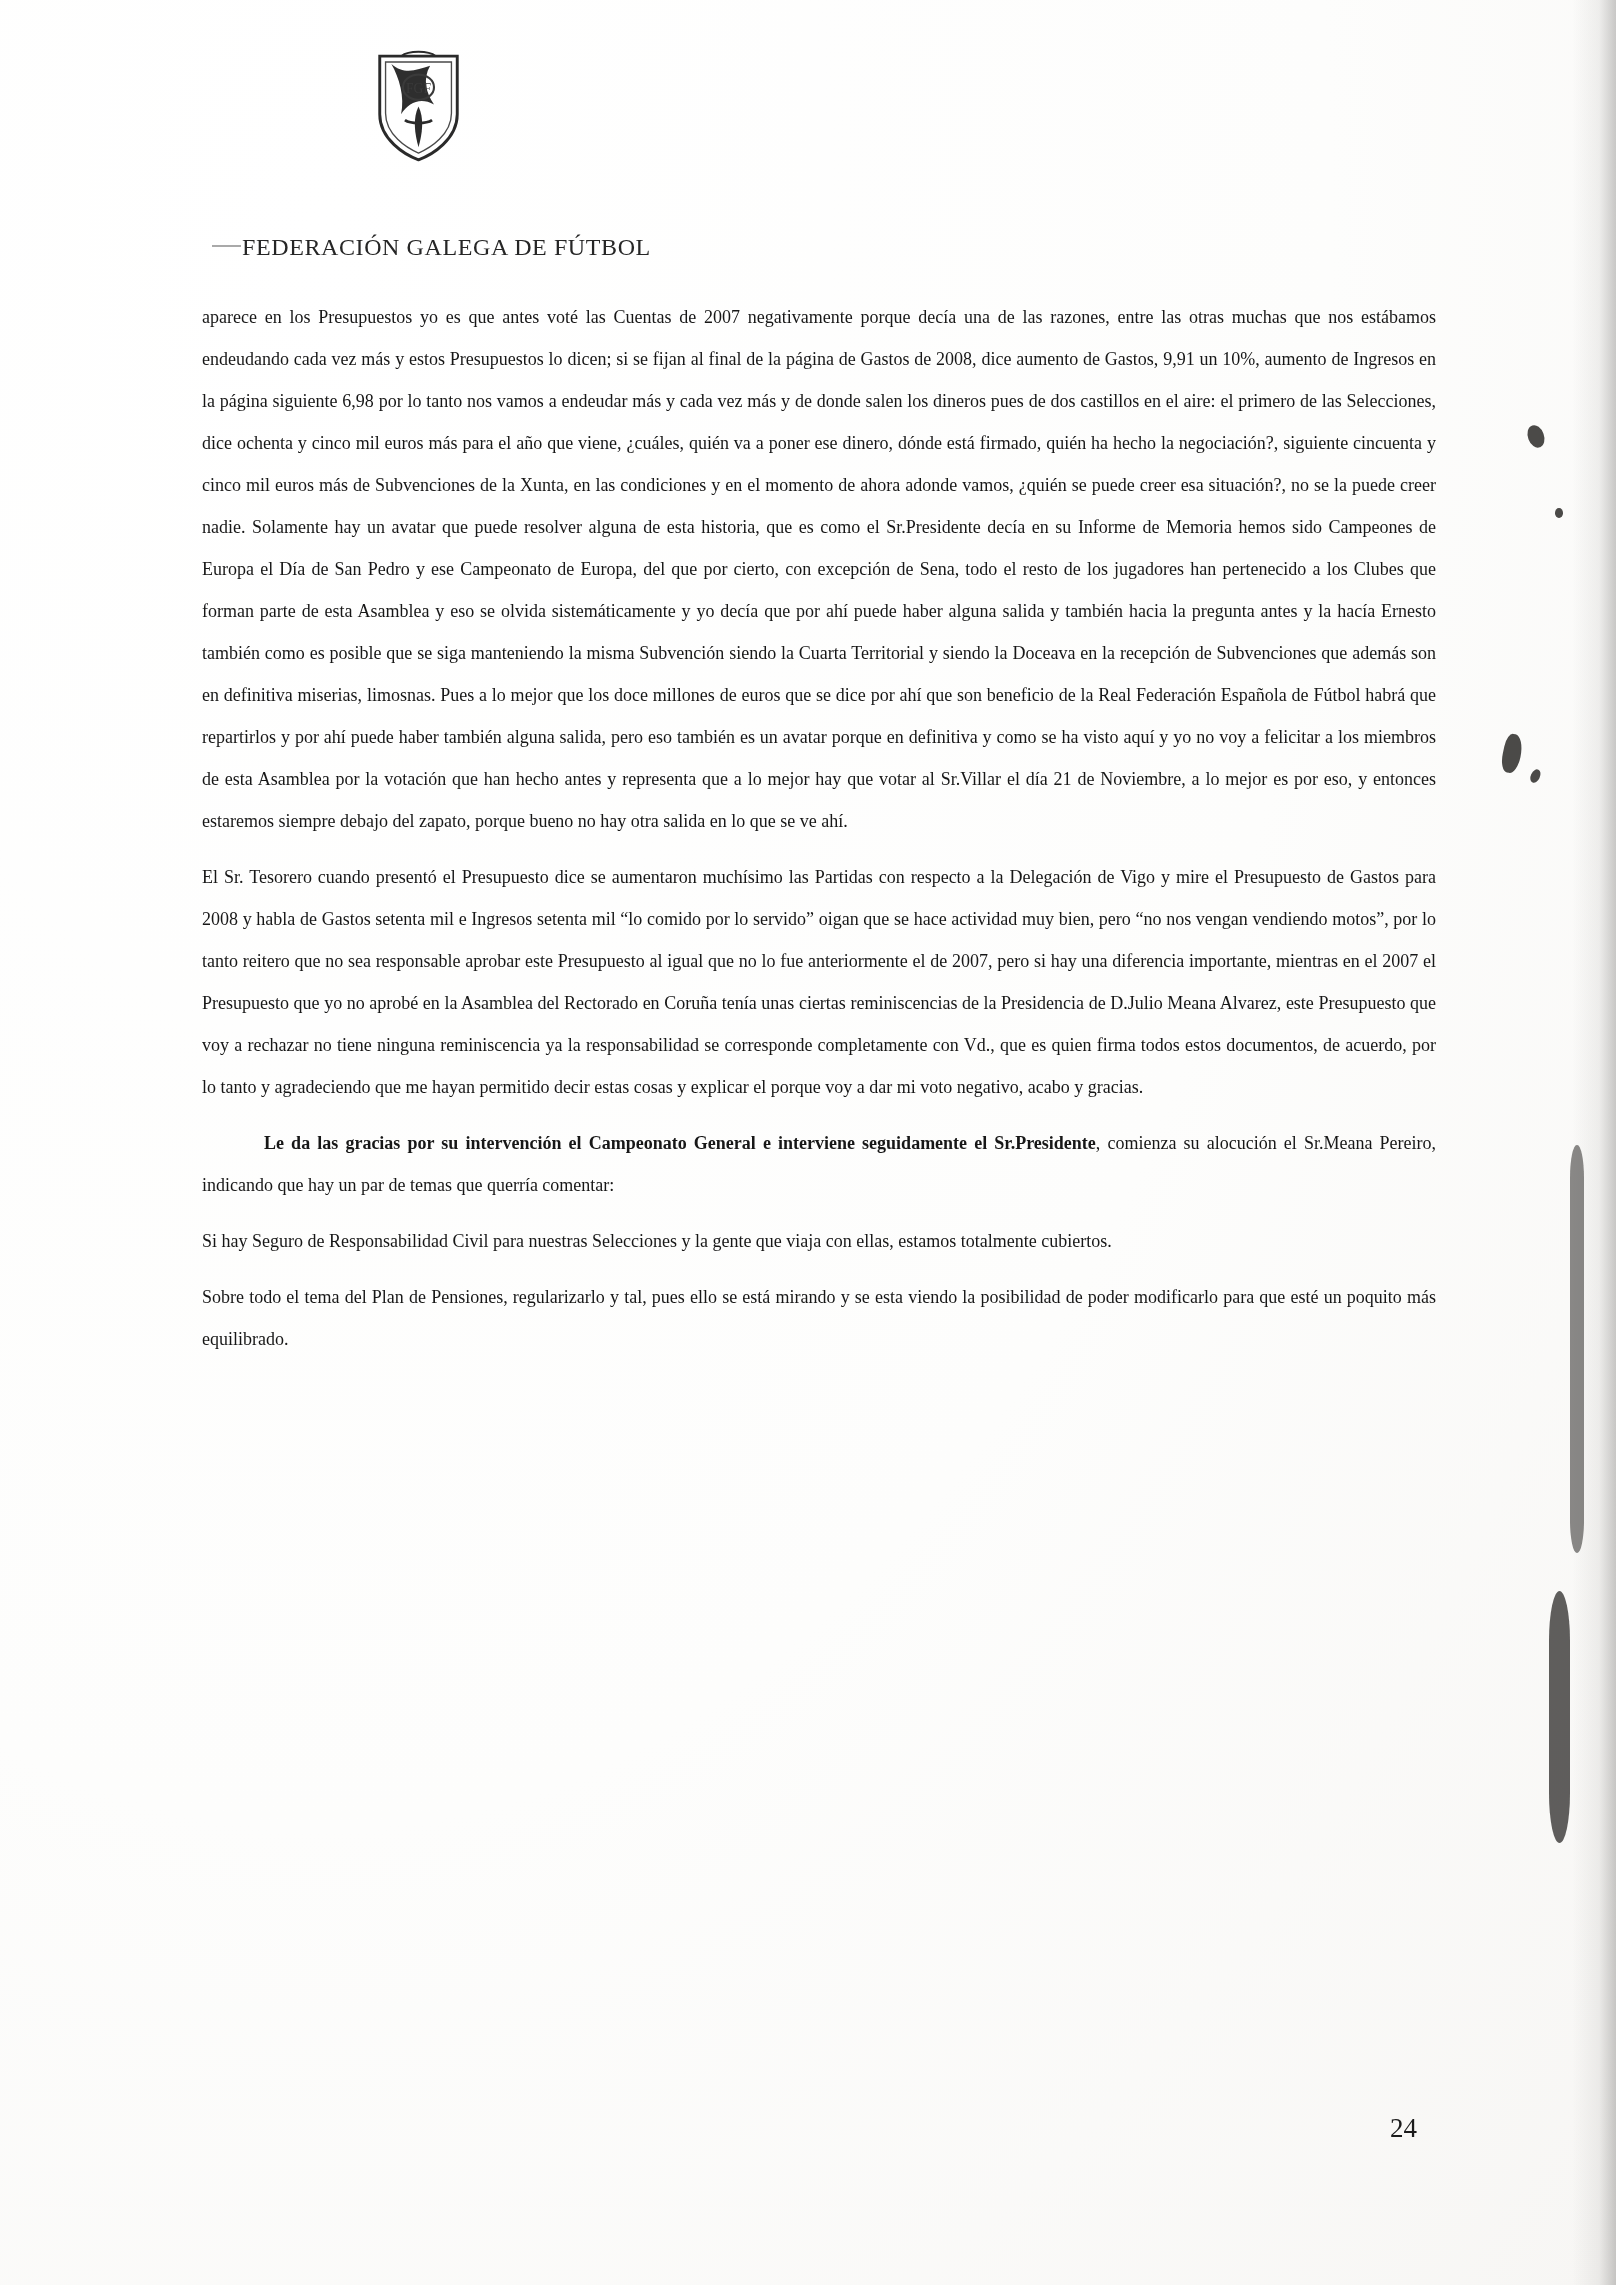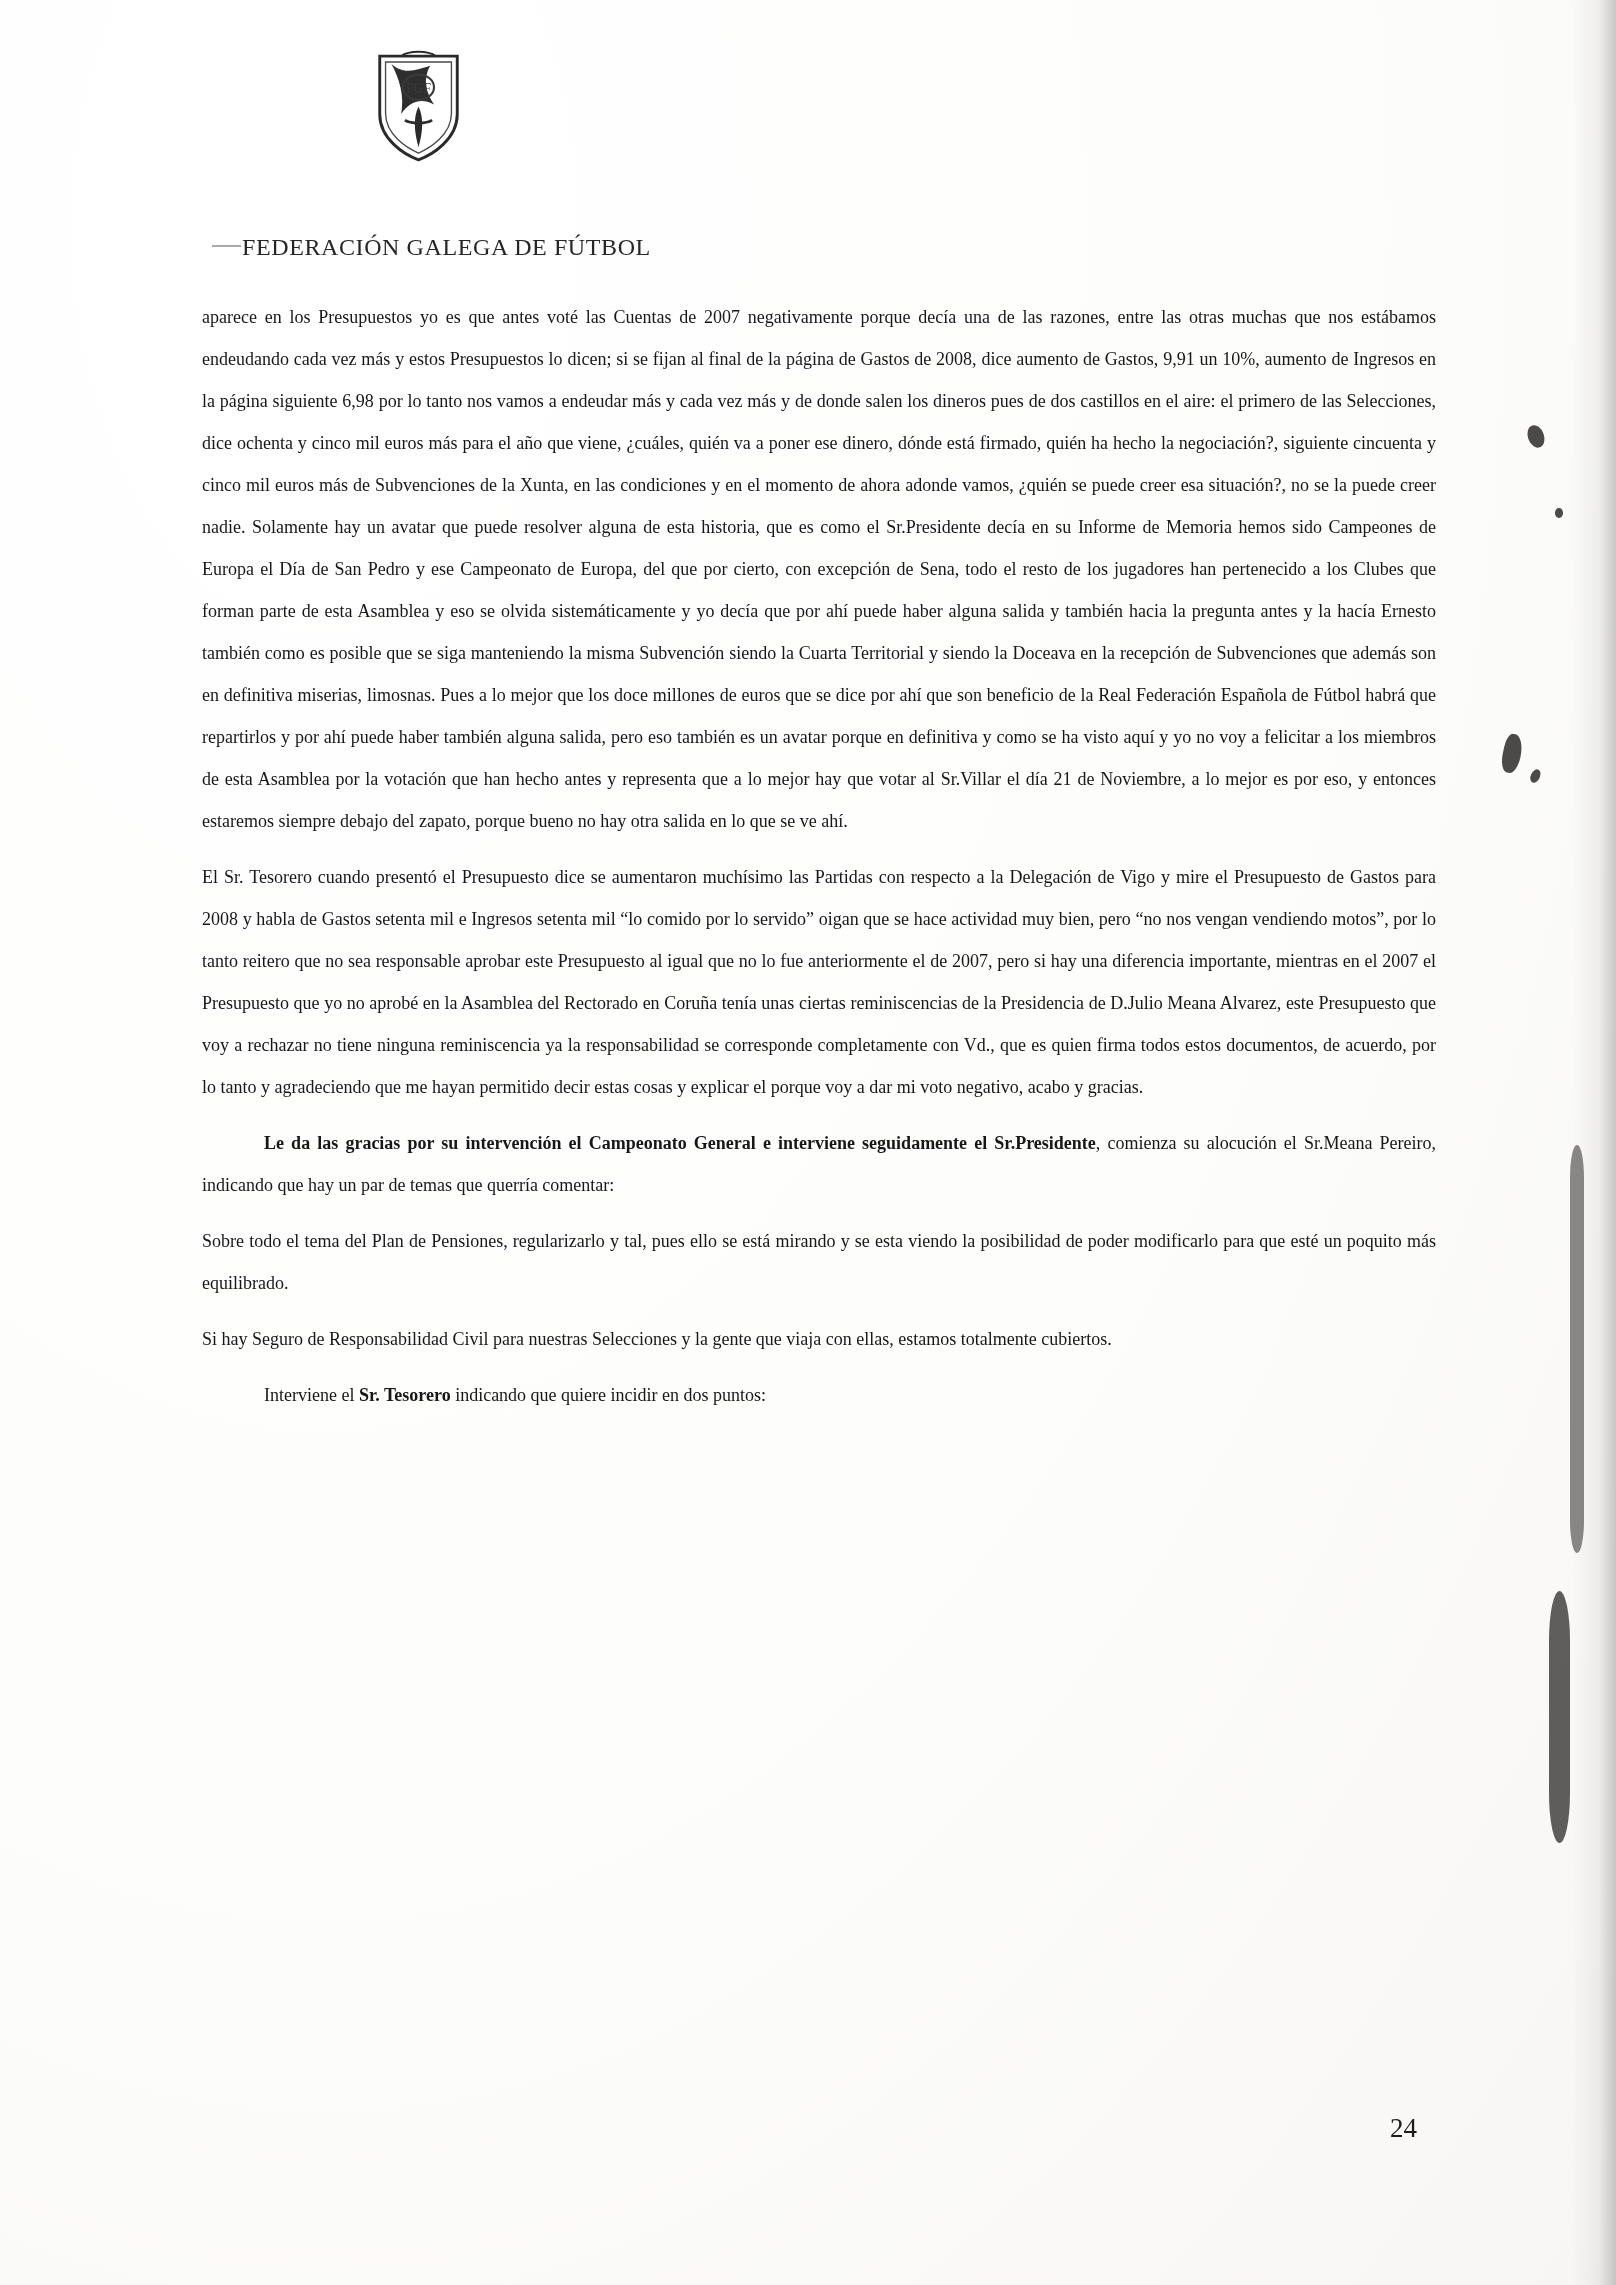--- a/index.html
+++ b/index.html
@@ -133,26 +133,25 @@
   </div>
 
   <div class="body-text">
 
     <p class="p-block">aparece en los Presupuestos yo es que antes voté las Cuentas de 2007 negativamente porque decía una de las razones, entre las otras muchas que nos estábamos endeudando cada vez más y estos Presupuestos lo dicen; si se fijan al final de la página de Gastos de 2008, dice aumento de Gastos, 9,91 un 10%, aumento de Ingresos en la página siguiente 6,98 por lo tanto nos vamos a endeudar más y cada vez más y de donde salen los dineros pues de dos castillos en el aire: el primero de las Selecciones, dice ochenta y cinco mil euros más para el año que viene, ¿cuáles, quién va a poner ese dinero, dónde está firmado, quién ha hecho la negociación?, siguiente cincuenta y cinco mil euros más de Subvenciones de la Xunta, en las condiciones y en el momento de ahora adonde vamos, ¿quién se puede creer esa situación?, no se la puede creer nadie. Solamente hay un avatar que puede resolver alguna de esta historia, que es como el Sr.Presidente decía en su Informe de Memoria hemos sido Campeones de Europa el Día de San Pedro y ese Campeonato de Europa, del que por cierto, con excepción de Sena, todo el resto de los jugadores han pertenecido a los Clubes que forman parte de esta Asamblea y eso se olvida sistemáticamente y yo decía que por ahí puede haber alguna salida y también hacia la pregunta antes y la hacía Ernesto también como es posible que se siga manteniendo la misma Subvención siendo la Cuarta Territorial y siendo la Doceava en la recepción de Subvenciones que además son en definitiva miserias, limosnas. Pues a lo mejor que los doce millones de euros que se dice por ahí que son beneficio de la Real Federación Española de Fútbol habrá que repartirlos y por ahí puede haber también alguna salida, pero eso también es un avatar porque en definitiva y como se ha visto aquí y yo no voy a felicitar a los miembros de esta Asamblea por la votación que han hecho antes y representa que a lo mejor hay que votar al Sr.Villar el día 21 de Noviembre, a lo mejor es por eso, y entonces estaremos siempre debajo del zapato, porque bueno no hay otra salida en lo que se ve ahí.</p>
 
     <p class="p-block">El Sr. Tesorero cuando presentó el Presupuesto dice se aumentaron muchísimo las Partidas con respecto a la Delegación de Vigo y mire el Presupuesto de Gastos para 2008 y habla de Gastos setenta mil e Ingresos setenta mil “lo comido por lo servido” oigan que se hace actividad muy bien, pero “no nos vengan vendiendo motos”, por lo tanto reitero que no sea responsable aprobar este Presupuesto al igual que no lo fue anteriormente el de 2007, pero si hay una diferencia importante, mientras en el 2007 el Presupuesto que yo no aprobé en la Asamblea del Rectorado en Coruña tenía unas ciertas reminiscencias de la Presidencia de D.Julio Meana Alvarez, este Presupuesto que voy a rechazar no tiene ninguna reminiscencia ya la responsabilidad se corresponde completamente con Vd., que es quien firma todos estos documentos, de acuerdo, por lo tanto y agradeciendo que me hayan permitido decir estas cosas y explicar el porque voy a dar mi voto negativo, acabo y gracias.</p>
 
     <p class="p-block gap indent"><b>Le da las gracias por su intervención el Campeonato General e interviene seguidamente el Sr.Presidente</b><span>, comienza su alocución el Sr.Meana Pereiro, indicando que hay un par de temas que querría comentar:</span></p>
 
+    <p class="p-block">Si hay Seguro de Responsabilidad Civil para nuestras Selecciones y la gente que viaja con ellas, estamos totalmente cubiertos.</p>
+
     <p class="p-block">Sobre todo el tema del Plan de Pensiones, regularizarlo y tal, pues ello se está mirando y se esta viendo la posibilidad de poder modificarlo para que esté un poquito más equilibrado.</p>
 
-    <p class="p-block">Si hay Seguro de Responsabilidad Civil para nuestras Selecciones y la gente que viaja con ellas, estamos totalmente cubiertos.</p>
 
-
-    <p class="p-block gap indent"><span>Interviene el </span><b>Sr. Tesorero</b><span> indicando que quiere incidir en dos puntos:</span></p>
 
   </div>
 
   <div class="page-number">24</div>
 
   <div class="scan-edge-right"></div>
   <div class="smudge" style="left:1528px; top:425px; width:15.5px; height:23px; transform:rotate(-20deg);"></div>
   <div class="smudge" style="left:1555px; top:508px; width:7.8px; height:9.7px;"></div>
   <div class="smudge" style="left:1503px; top:734px; width:17.5px; height:39px; border-radius:40% 60% 50% 50%; transform:rotate(12deg);"></div>
   <div class="smudge" style="left:1531px; top:769px; width:8.7px; height:13.6px; transform:rotate(25deg);"></div>

